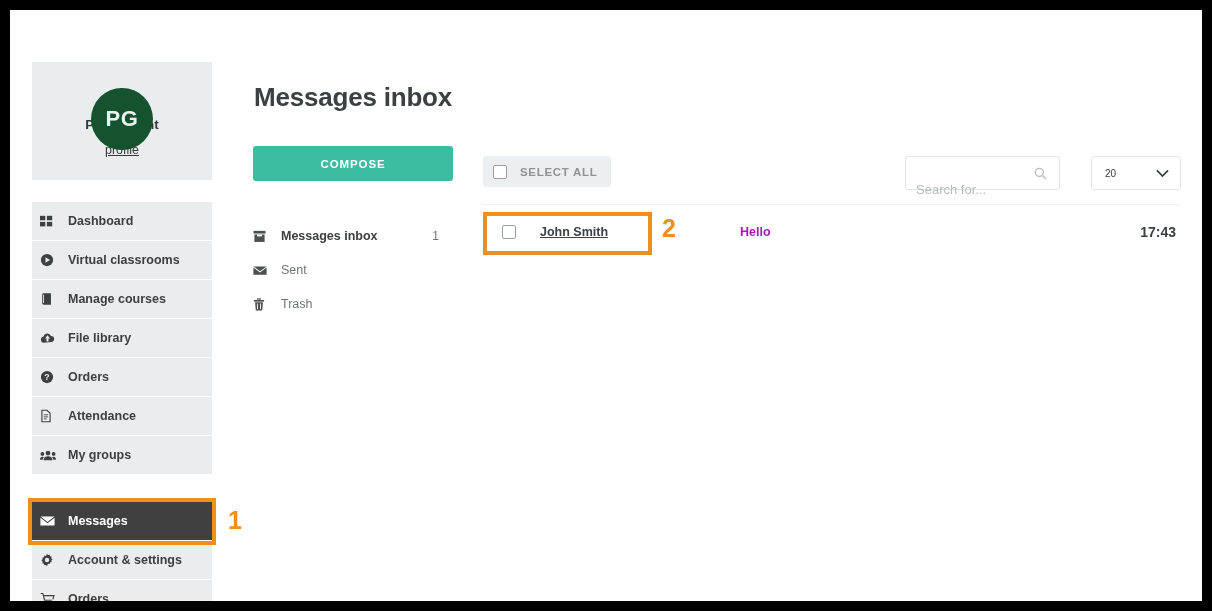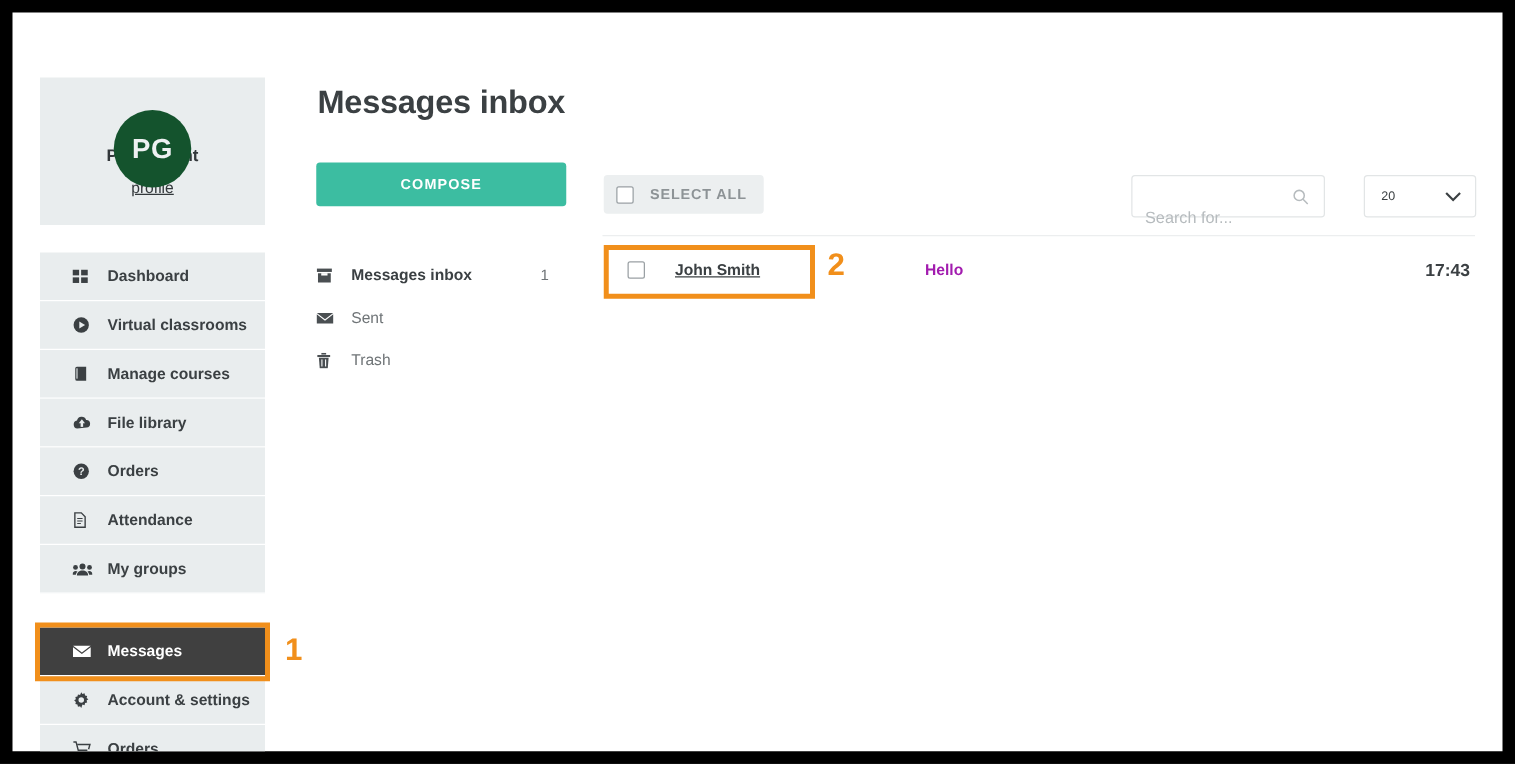--- a/index.html
+++ b/index.html
@@ -67,21 +67,21 @@
     left: 0; top: 192px;
     width: 180px;
   }
   .nav-item {
     position: relative;
     height: 39px;
     background: #e9edee;
     border-bottom: 1px solid #ffffff;
     display: flex;
     align-items: center;
-    padding-left: 26px;
+    padding-left: 8px;
     cursor: pointer;
   }
   .nav-item .nav-icon {
     width: 22px;
     display: flex;
     align-items: center;
     justify-content: flex-start;
     color: #3b4043;
     flex: 0 0 22px;
   }
@@ -112,21 +112,21 @@
     left: 196px; top: 6px;
     font-size: 25px;
     font-weight: bold;
     color: #F18F1B;
     line-height: 1;
   }
 
   
   #main {
     position: absolute;
-    left: 232px; top: 0;
+    left: 232px; top: 16px;
     right: 0; height: 555px;
   }
   #page-title {
     position: absolute;
     left: 12px; top: 56px;
     font-size: 26px;
     font-weight: bold;
     color: #3b4043;
     letter-spacing: -0.2px;
   }

